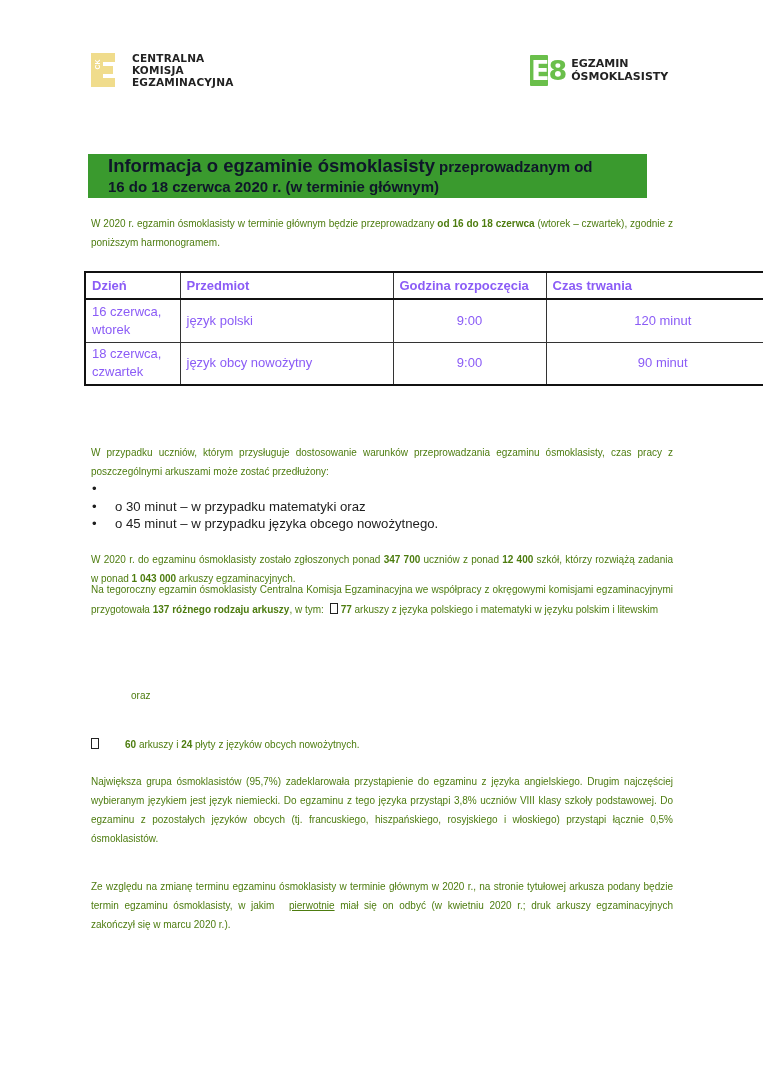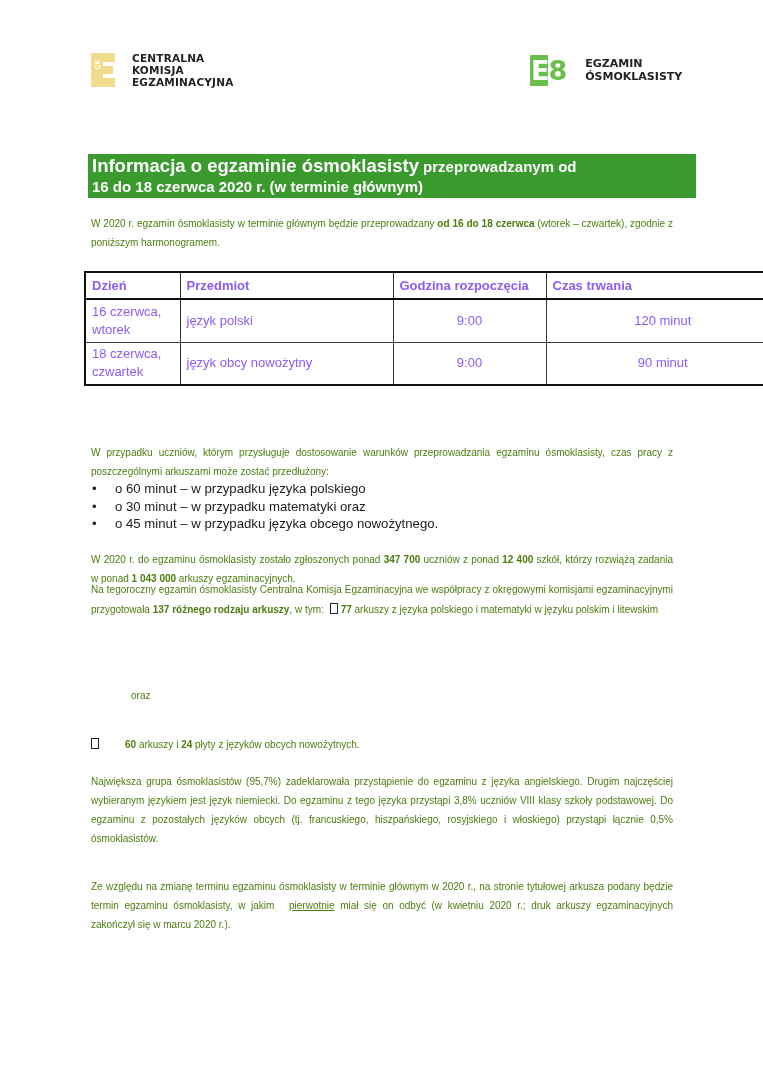--- a/index.html
+++ b/index.html
@@ -10,25 +10,25 @@
     .cke-mark { width: 24px; height: 34px; position: relative; margin-right: 6px; }
     .cke-mark .bar { position: absolute; background: #f0dc8c; }
     .cke-mark .b1 { left: 0; top: 0; width: 12px; height: 34px; }
     .cke-mark .b2 { left: 12px; top: 0; width: 12px; height: 9px; }
     .cke-mark .b3 { left: 12px; top: 13px; width: 10px; height: 8px; }
     .cke-mark .b4 { left: 12px; top: 25px; width: 12px; height: 9px; }
     .cke-mark .ck { position: absolute; left: 0; top: 8px; width: 12px; font-size: 7px; font-weight: bold; color: #fff; transform: rotate(-90deg); text-align: center; }
     .cke-text { font-family: "DejaVu Sans", sans-serif; font-weight: bold; font-size: 10.5px; line-height: 12px; color: #222; letter-spacing: 0.2px; margin-left: 11px; }
 
     .logo-e8 { position: absolute; left: 530px; top: 57px; display: flex; align-items: center; }
-    .e8-mark { font-family: "DejaVu Sans", sans-serif; font-weight: bold; font-size: 27px; color: #6abf4b; letter-spacing: -2px; margin-right: 20px; line-height: 27px; }
+    .e8-mark { font-family: "DejaVu Sans", sans-serif; font-weight: bold; font-size: 27px; color: #6abf4b; letter-spacing: -2px; margin-right: 6px; line-height: 27px; }
     .e8-mark .e { background: #6abf4b; color: #fff; padding: 0 1px; border-radius: 1px; }
     .e8-text { font-family: "DejaVu Sans", sans-serif; font-weight: bold; font-size: 11px; line-height: 12.5px; color: #222; }
 
-    .title-box { position: absolute; left: 88px; top: 154px; width: 608px; height: 44px; background: #3a9a2e; color: #ffffff; padding: 2px 4px; font-weight: bold; line-height: 20px; }
+    .title-box { position: absolute; left: 88px; top: 154px; width: 559px; height: 44px; background: #3a9a2e; color: #0f172a; padding: 2px 20px; font-weight: bold; line-height: 20px; }
     .title-box .big { font-size: 18.5px; }
     .title-box .small { font-size: 15px; }
 
     .p { position: absolute; left: 91px; width: 582px; font-size: 10px; line-height: 19px; text-align: justify; color: #4d7c0f; }
     .p b { font-weight: bold; }
 
     table.schedule { position: absolute; left: 84px; top: 271px; width: 697px; border-collapse: collapse; font-size: 13px; color: #8b5cf6; border: 2px solid #111; }
     table.schedule td, table.schedule th { border: 1px solid #333; padding: 2px 6px; vertical-align: middle; line-height: 18px; }
     table.schedule th { font-weight: bold; text-align: left; height: 27px; }
     table.schedule td { height: 43px; }
@@ -106,21 +106,20 @@
     <td class="c-time">9:00</td>
     <td class="c-dur">90 minut</td>
   </tr>
 </tbody>
   </table>
 
 <p class="p" style="top:443px;">W przypadku uczniów, którym przysługuje dostosowanie warunków przeprowadzania egzaminu ósmoklasisty, czas pracy z poszczególnymi arkuszami może zostać przedłużony:</p>
 <ul class="bullets">
   <li>
       <span class="dot">•</span>
-      <span>o 60 minut – w przypadku języka polskiego</span>
     </li>
   <li>
       <span class="dot">•</span>
       <span>o 30 minut – w przypadku matematyki oraz</span>
     </li>
   <li>
       <span class="dot">•</span>
       <span>o 45 minut – w przypadku języka obcego nowożytnego.</span>
     </li>
 </ul>

